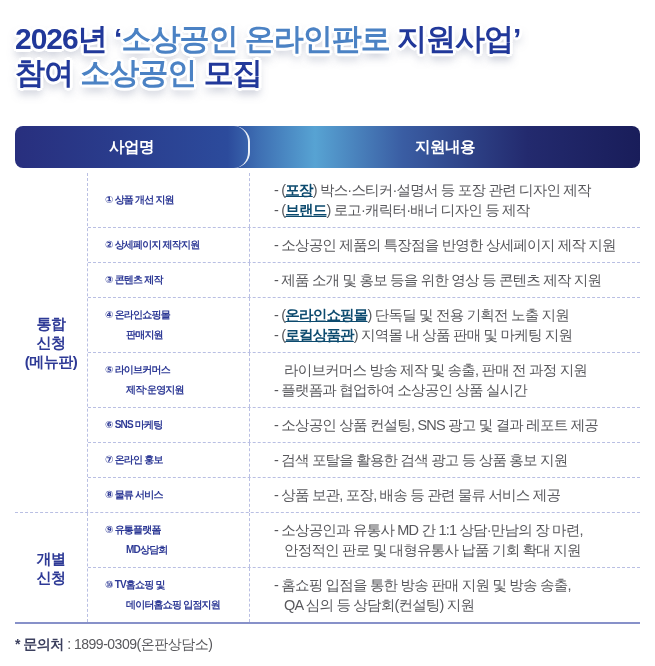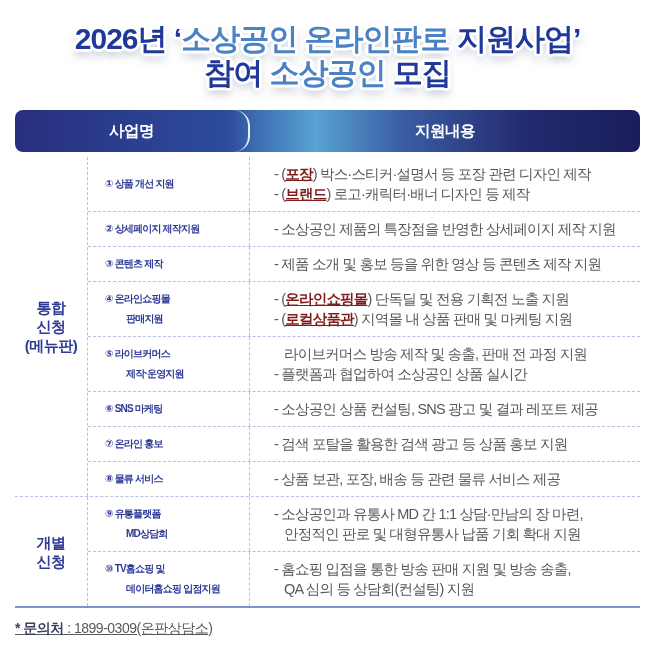--- a/index.html
+++ b/index.html
@@ -1,22 +1,22 @@
 <!DOCTYPE html>
 <html><head>
 <meta charset="utf-8">
 <style>
   * { margin: 0; padding: 0; box-sizing: border-box; }
   html, body { width: 655px; height: 666px; background: #ffffff; overflow: hidden; }
   body { font-family: "Liberation Sans", "DejaVu Sans", sans-serif; }
   .page { width: 655px; height: 666px; padding: 22px 15px 0 15px; }
 
   
-  .title { text-align: center; font-weight: 800; font-size: 30px; line-height: 34px;
-           letter-spacing: -1px; margin-bottom: 20px; }
+  .title { text-align: left; font-weight: 800; font-size: 30px; line-height: 34px;
+           letter-spacing: -1px; margin-bottom: 36px; }
   .title .t-line { display: block; white-space: nowrap; }
   .title span.seg {
     text-shadow:
       -2px -2px 0 #fff, 2px -2px 0 #fff, -2px 2px 0 #fff, 2px 2px 0 #fff,
       -3px 0 0 #fff, 3px 0 0 #fff, 0 -3px 0 #fff, 0 3px 0 #fff,
       0 6px 9px rgba(105,115,145,.55);
   }
   .t-dark  { color: #21389a; }
   .t-light { color: #4b82c4; }
 
@@ -50,24 +50,24 @@
     color: #2e3a96; font-weight: 800; font-size: 10px; line-height: 20px;
     letter-spacing: -0.8px; white-space: nowrap;
   }
   .name-line.cont { padding-left: 21px; }
   .cell-content {
     flex: 1; padding: 7px 4px 7px 24px; display: flex; flex-direction: column;
     justify-content: center; color: #58585c; font-size: 14.5px; line-height: 20px;
     letter-spacing: -0.8px; white-space: nowrap;
   }
   .c-line.indent { padding-left: 10px; }
-  .kw { font-weight: 800; color: #7f1d1d; text-decoration: underline; }
+  .kw { font-weight: 800; color: #0c4a6e; text-decoration: underline; }
 
   
-  .footer { margin-top: 12px; font-size: 14px; letter-spacing: -0.5px; color: #58585c; text-decoration: underline; }
+  .footer { margin-top: 12px; font-size: 14px; letter-spacing: -0.5px; color: #58585c; }
   .footer .f-bold { font-weight: 800; color: #3b3f5e; }
 </style>
 </head>
 <body>
 
 <div class="page">
 
   <div class="title">
     <span class="t-line"><span class="seg t-dark">2026년 ‘</span><span class="seg t-light">소상공인 온라인판로</span><span class="seg t-dark"> 지원사업’</span></span>
     <span class="t-line"><span class="seg t-dark">참여 </span><span class="seg t-light">소상공인</span><span class="seg t-dark"> 모집</span></span>

